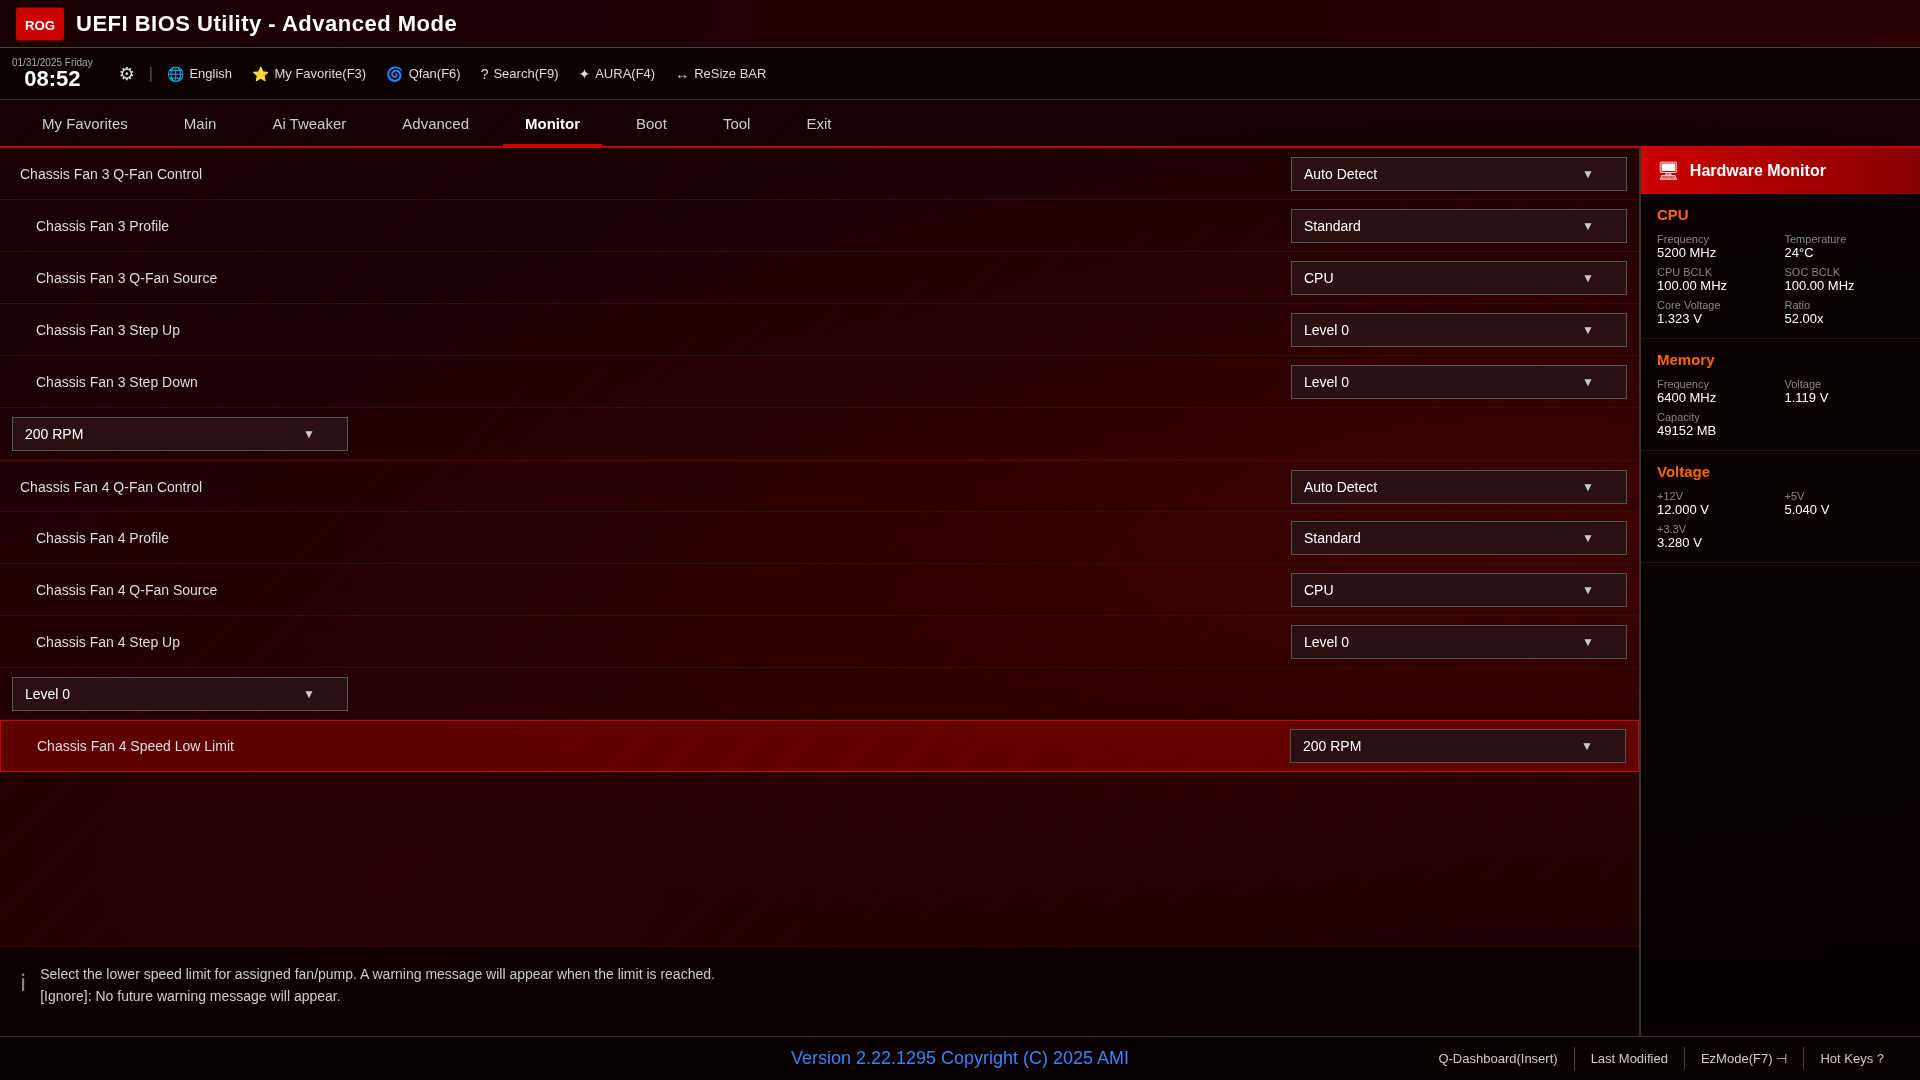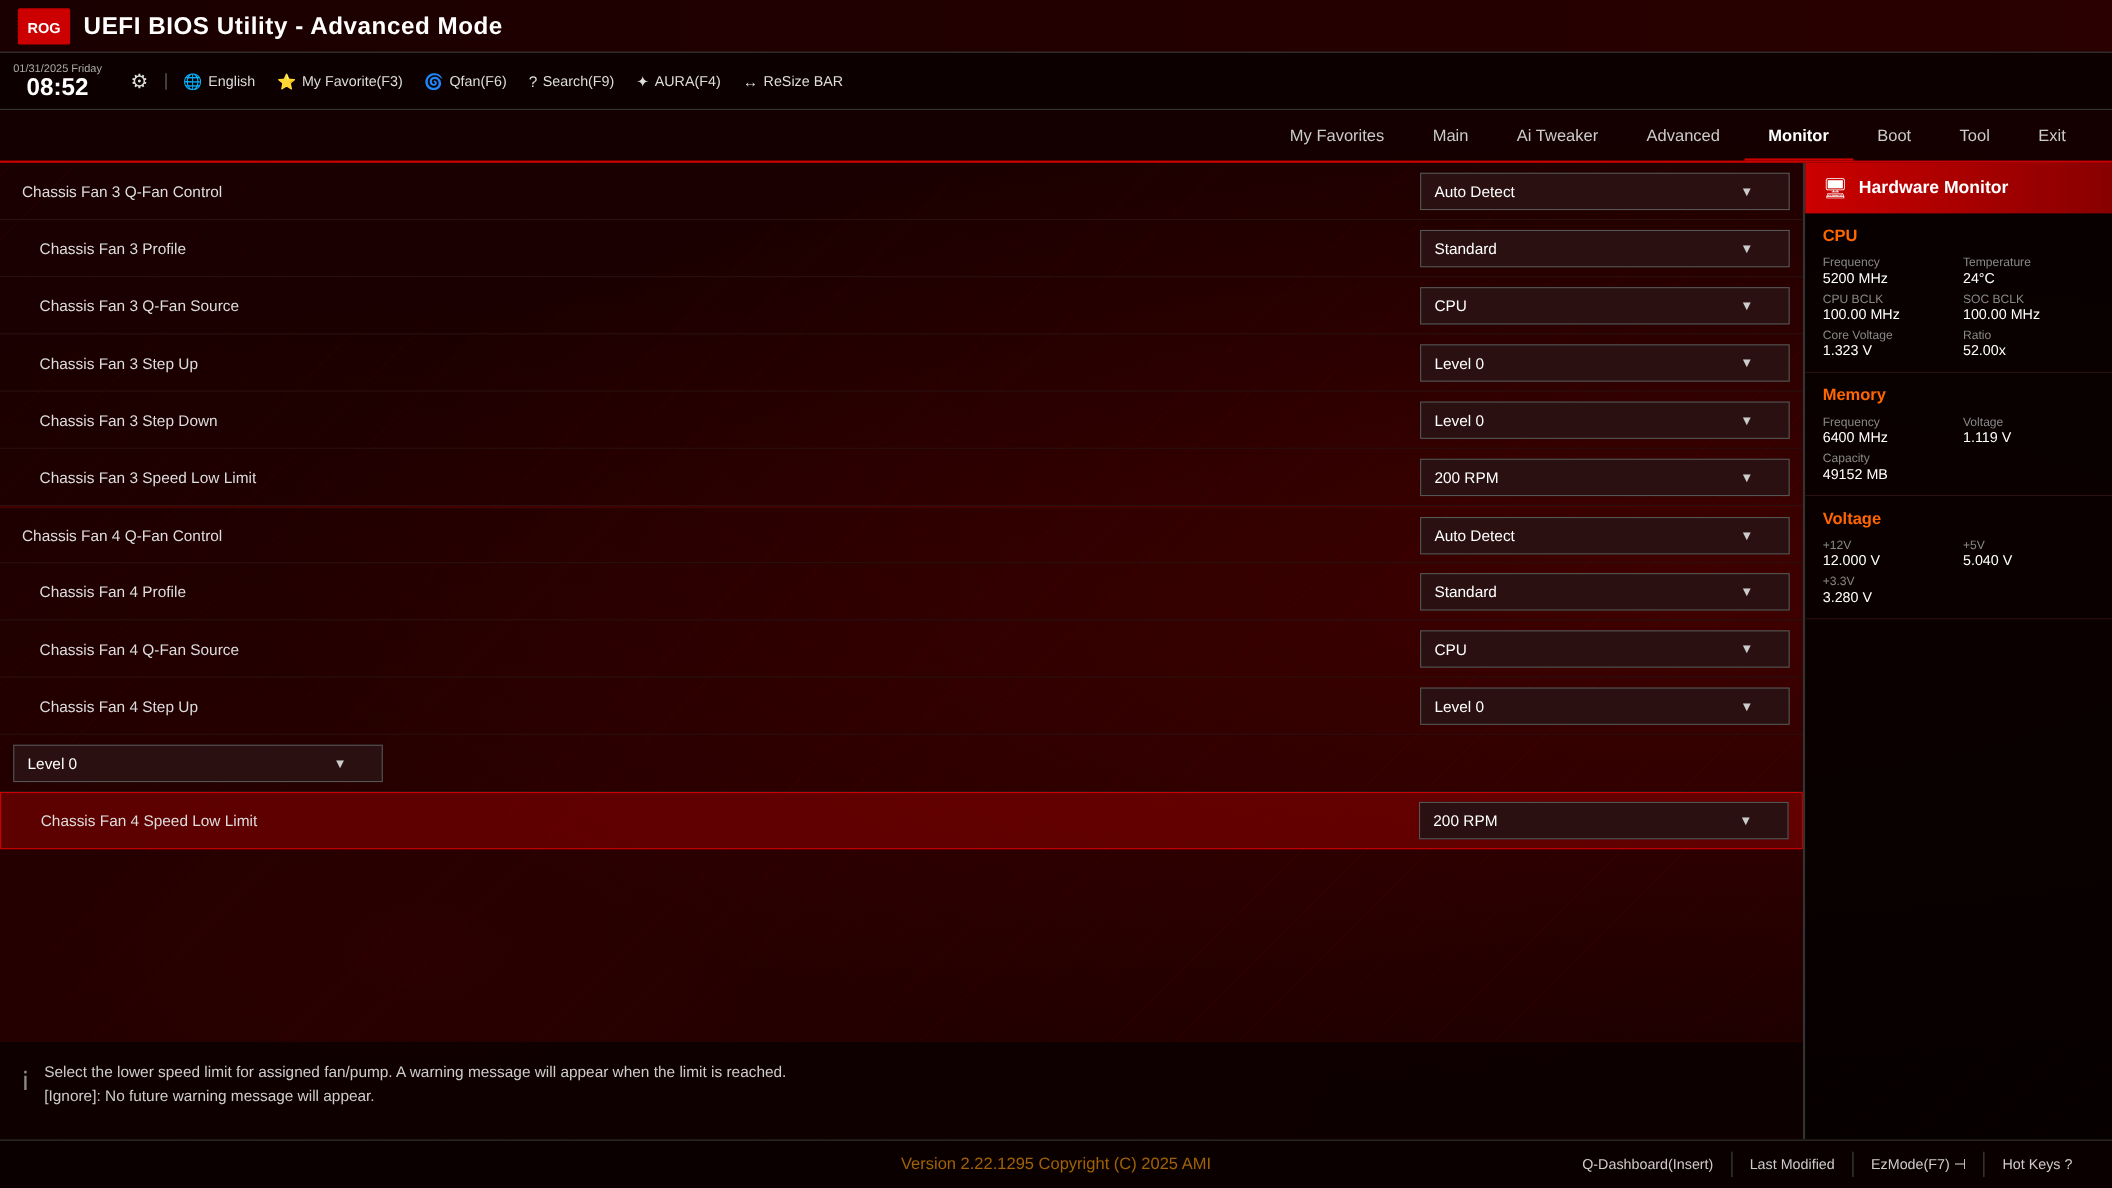--- a/index.html
+++ b/index.html
@@ -124,22 +124,21 @@
 
     
     .main-menu {
       background: rgba(20,0,0,0.9);
       border-bottom: 2px solid #cc0000;
       display: flex;
       align-items: center;
       padding: 0 20px;
       height: 48px;
       flex-shrink: 0;
-      gap: 0;
-      justify-content: flex-end;
+      gap: 12px;
     }
     .menu-item {
       padding: 12px 22px;
       font-size: 15px;
       cursor: pointer;
       color: #ccc;
       border-bottom: 2px solid transparent;
       margin-bottom: -2px;
       white-space: nowrap;
     }
@@ -309,22 +308,22 @@
       border-top: 1px solid #333;
       height: 44px;
       display: flex;
       align-items: center;
       justify-content: space-between;
       padding: 0 20px;
       flex-shrink: 0;
     }
     .bottom-left { flex: 1; }
     .version-text {
-      font-size: 15px;
-      color: #a16207;
+      font-size: 18px;
+      color: #3b82f6;
       text-align: center;
     }
     .bottom-right {
       display: flex;
       align-items: center;
       gap: 0;
       flex: 1;
       justify-content: flex-end;
     }
     .bottom-btn {
@@ -443,21 +442,20 @@
           <div class="settings-row">
             <div class="row-label indented">Chassis Fan 3 Step Down</div>
             <div class="row-control">
               <div class="dropdown">
                 <span>Level 0</span>
                 <span class="dropdown-arrow">▼</span>
               </div>
             </div>
           </div>
           <div class="settings-row">
-            <div class="row-label indented">Chassis Fan 3 Speed Low Limit</div>
             <div class="row-control">
               <div class="dropdown">
                 <span>200 RPM</span>
                 <span class="dropdown-arrow">▼</span>
               </div>
             </div>
           </div>
           <div class="settings-row section-divider">
             <div class="row-label">Chassis Fan 4 Q-Fan Control</div>
             <div class="row-control">

